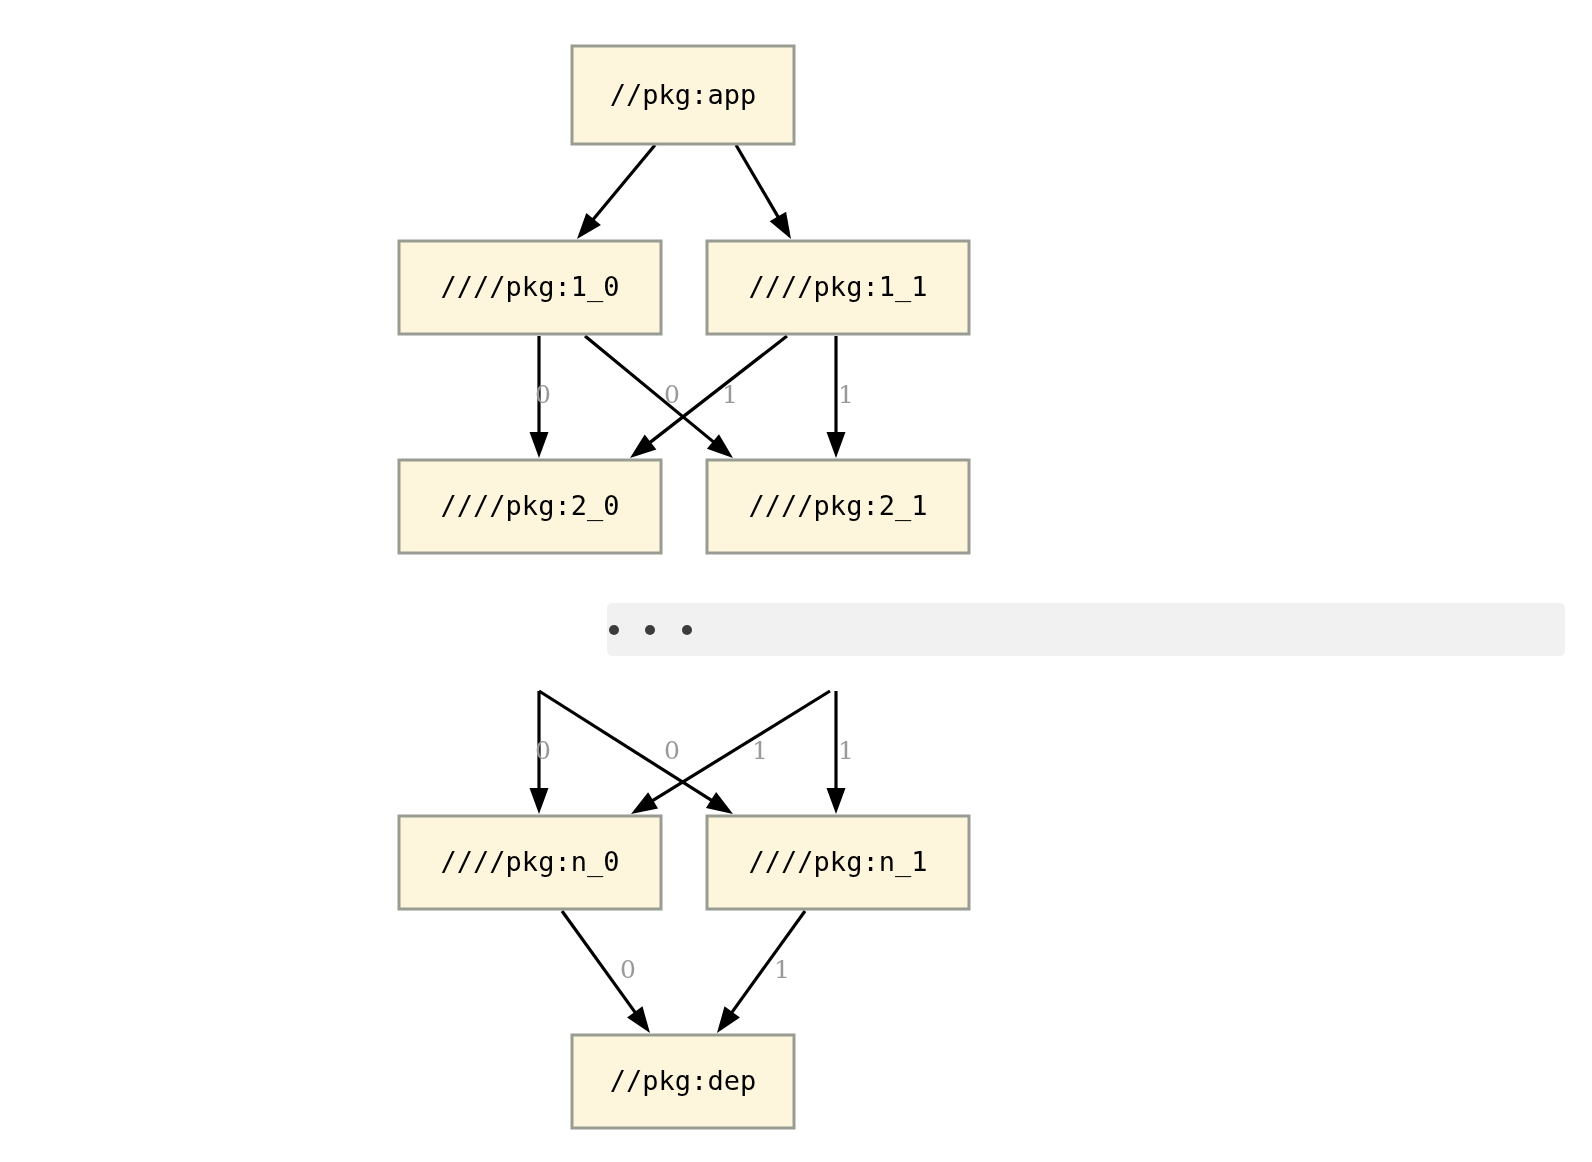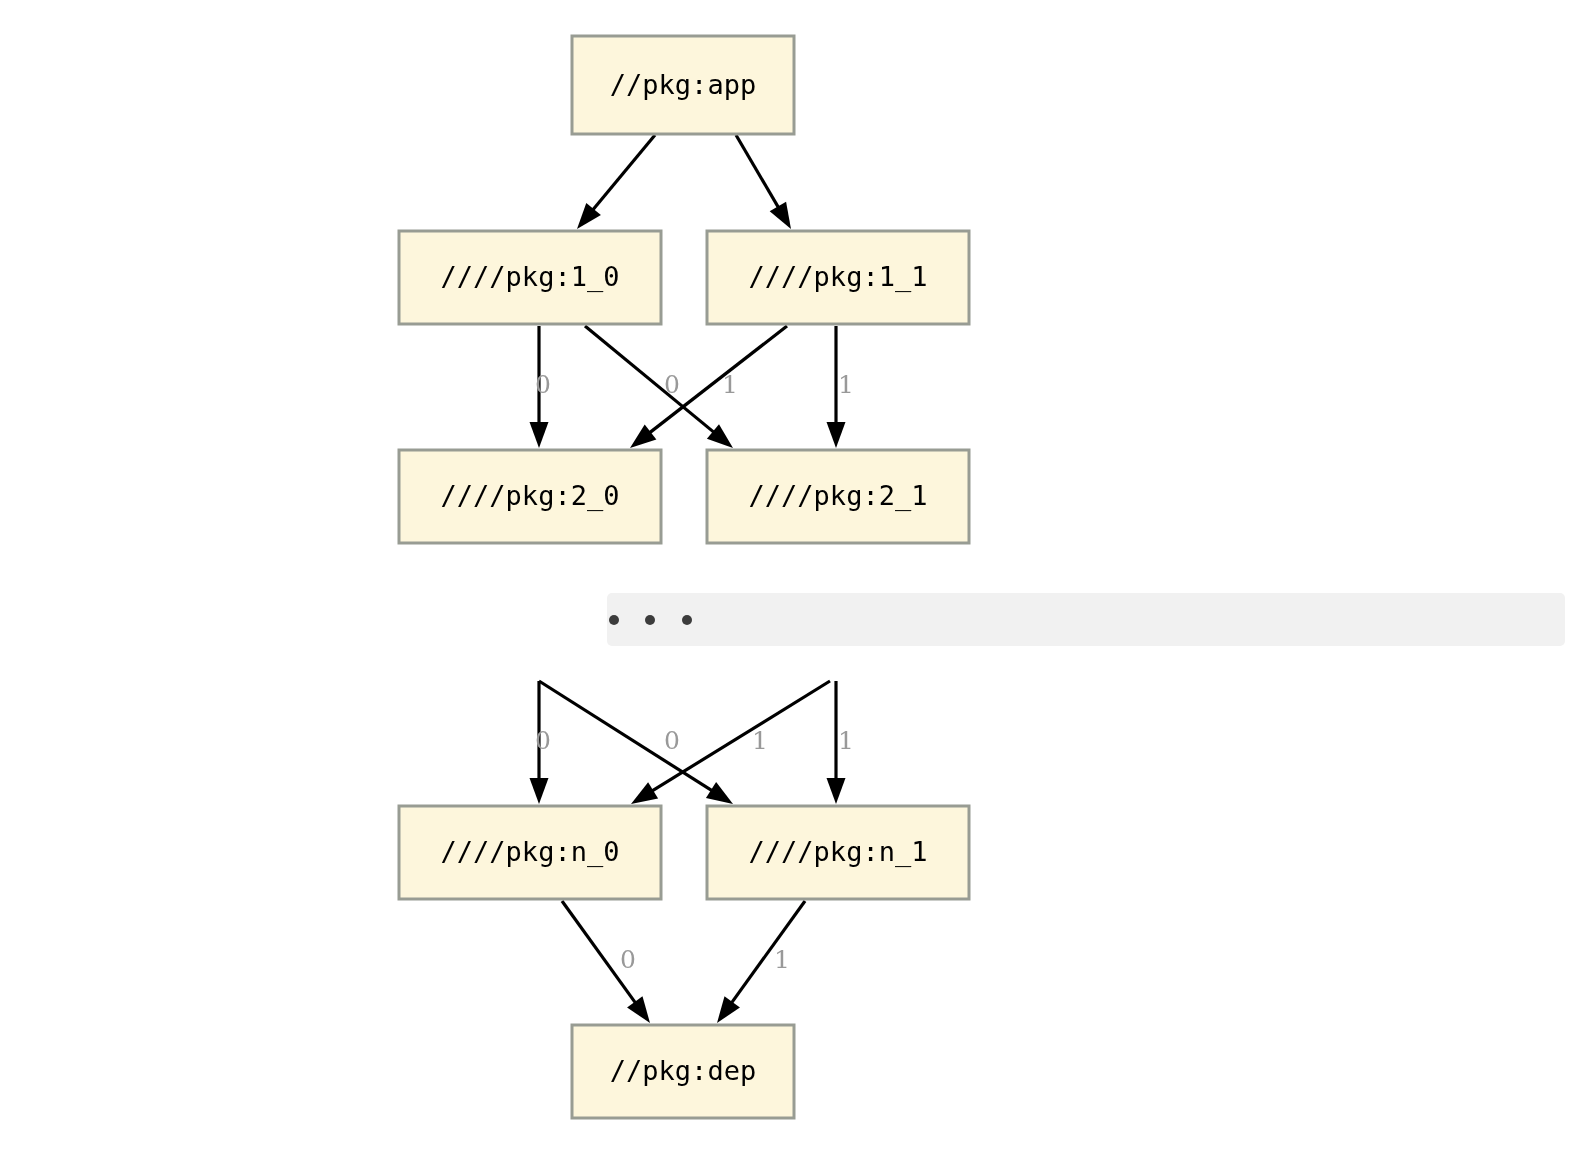--- a/index.html
+++ b/index.html
@@ -11,20 +11,21 @@
   body {
     width: 1592px;
     height: 1162px;
     font-family: "DejaVu Sans Mono", monospace;
     overflow: hidden;
   }
   #graph-root {
     position: relative;
     width: 1592px;
     height: 1084px;
+    margin-top: 10px;
   }
   svg.graph-canvas {
     display: block;
     width: 1592px;
     height: 1162px;
   }
   .node-rect {
     stroke-width: 3px;
   }
   .node-label {

